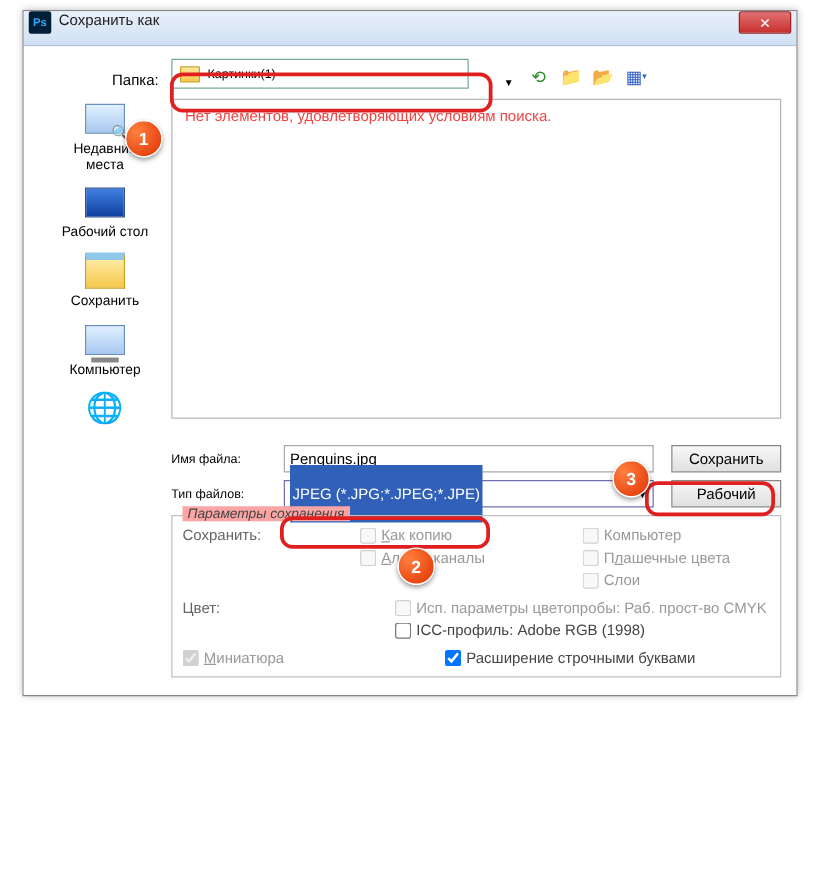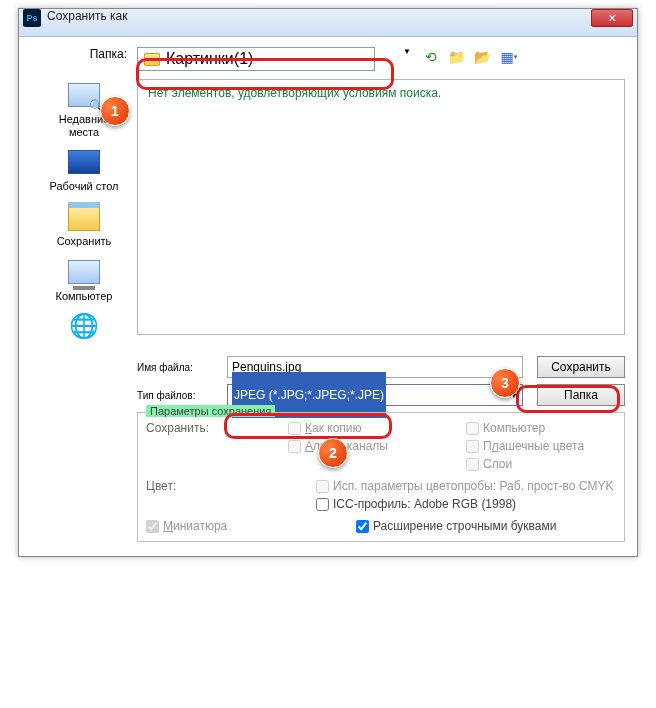--- a/index.html
+++ b/index.html
@@ -4,56 +4,56 @@
 <style>
 * { box-sizing: border-box; margin: 0; padding: 0; font-family: 'Segoe UI', Tahoma, sans-serif; }
 body { background: #fff; width: 656px; height: 708px; position: relative; }
 .window { width: 620px; margin: 8px auto; background: #f0f0f0; border: 1px solid #888; box-shadow: 0 0 6px rgba(0,0,0,0.3); }
 .titlebar { height: 28px; background: linear-gradient(#e8f0fa, #d0e0f4); display: flex; align-items: flex-start; padding: 0 4px; border-bottom: 1px solid #b0c0d8; }
 .titlebar .ps-icon { width: 18px; height: 18px; background: #001e36; color: #31a8ff; font-size: 9px; font-weight: bold; display: flex; align-items: center; justify-content: center; border-radius: 2px; }
 .titlebar .title { margin-left: 6px; font-size: 12px; flex: 1; color: #222; }
 .titlebar .close { width: 42px; height: 18px; background: linear-gradient(#e07070, #c83030); border: 1px solid #a02020; border-radius: 2px; display: flex; align-items: center; justify-content: center; color: #fff; font-size: 11px; cursor: pointer; }
 
 .body-area { background: #fff; padding: 10px 12px 14px 12px; }
-.folder-row { display: flex; align-items: flex-start; margin-bottom: 8px; }
+.folder-row { display: flex; align-items: flex-end; margin-bottom: 8px; }
 .folder-row .lbl { width: 106px; text-align: right; font-size: 12px; padding-right: 10px; }
 .folder-sel { display: flex; align-items: center; width: 238px; height: 24px; border: 1px solid #7a9; background: #fff; padding: 0 6px; position: relative; }
 .folder-sel .ficon { width: 16px; height: 13px; background: linear-gradient(#ffe9a0, #f5c84a); border: 1px solid #c9a020; border-radius: 1px; margin-right: 6px; }
-.folder-sel span { font-size: 16px; }
+.folder-sel span { font-size: 10px; }
 .folder-drop { margin-left: 28px; font-size: 8px; }
 .nav-icons { display: flex; gap: 6px; margin-left: 10px; }
 .nav-icons .ni { width: 20px; height: 20px; display: flex; align-items: center; justify-content: center; font-size: 14px; cursor: pointer; }
 .ni.back { color: #2a8f2a; } .ni.up { color: #d0a020; } .ni.new { color: #c08020; } .ni.view { color: #3060c0; }
 
 .main-row { display: flex; gap: 0; }
 .places { width: 106px; display: flex; flex-direction: column; align-items: center; gap: 8px; }
 .place { display: flex; flex-direction: column; align-items: center; width: 72px; cursor: pointer; }
 .place .pi { width: 36px; height: 32px; margin-bottom: 2px; display: flex; align-items: center; justify-content: center; font-size: 24px; position: relative; }
 .place .pl { font-size: 11px; text-align: center; line-height: 1.15; }
 .pi.recent { } .pi.recent::before { content:""; width:30px; height:22px; background:linear-gradient(#e0f0ff,#a8c8f0); border:1px solid #6890c0; display:block; }
 .pi.recent::after { content:"🔍"; position:absolute; right:-2px; bottom:-2px; font-size:12px; }
 .pi.desktop::before { content:""; width:30px; height:22px; background:linear-gradient(#4080e0,#1040a0); border:1px solid #305090; display:block; }
 .pi.libs::before { content:""; width:30px; height:22px; background:linear-gradient(#ffe9a0,#f5c84a); border:1px solid #c9a020; display:block; border-top:6px solid #8fc8e8; }
 .pi.computer::before { content:""; width:30px; height:22px; background:linear-gradient(#e0f0ff,#a8c8f0); border:1px solid #6890c0; display:block; }
 .pi.computer::after { content:""; position:absolute; bottom:-2px; width:22px; height:4px; background:#888; }
 .pi.net::before { content:"🌐"; font-size:24px; color:#2060c0; }
 
-.file-pane { flex: 1; border: 1px solid #b8b8b8; background: #fff; height: 256px; padding: 6px 10px; font-size: 12px; color: #15803d; }
+.file-pane { flex: 1; border: 1px solid #b8b8b8; background: #fff; height: 256px; padding: 6px 10px; font-size: 12px; color: #ef4444; }
 
 .fields { margin-left: 106px; margin-top: 12px; }
 .field-row { display: flex; align-items: center; margin-bottom: 6px; position: relative; }
 .field-row .flbl { width: 90px; font-size: 10px; }
 .field-row .finput { flex: 1; height: 22px; border: 1px solid #aaa; background: #fff; font-size: 12px; padding: 0 4px; display: flex; align-items: center; }
 .field-row .fbtn { width: 88px; height: 22px; margin-left: 14px; border: 1px solid #888; background: linear-gradient(#f8f8f8,#e0e0e0); font-size: 12px; cursor: pointer; display: flex; align-items: center; justify-content: center; }
 .finput.combo { position: relative; border: 1px solid #7070b0; }
 .finput.combo::after { content:"▼"; position:absolute; right:4px; font-size:8px; }
 .finput.combo .sel { background:#3060b8; color:#fff; padding:16px 2px; }
 
 .save-params { border: 1px solid #c0c0c0; padding: 8px; margin-top: 6px; font-size: 12px; color: #444; position: relative; }
-.save-params .legend { position: absolute; top: -8px; left: 8px; background: #86efac; padding: 0 4px; font-size: 11px; }
+.save-params .legend { position: absolute; top: -8px; left: 8px; background: #fca5a5; padding: 0 4px; font-size: 11px; font-style: italic; }
 .sp-row { display: flex; margin-bottom: 4px; }
 .sp-row .splbl { width: 96px; color: #666; }
 .sp-row .opts { flex: 1; display: flex; flex-wrap: wrap; gap: 4px 28px; justify-content: flex-end; }
 .chk { display: flex; align-items: center; gap: 4px; min-width: 150px; }
 .chk input { width: 13px; height: 13px; }
 .chk.dis { color: #999; }
 .chk .u { text-decoration: underline; }
 .bottom-row { display: flex; gap: 60px; margin-top: 8px; }
 
 .callout { position: absolute; width: 30px; height: 30px; border-radius: 50%; background: radial-gradient(circle at 30% 30%, #ff8040, #e03000); border: 1px solid #fff; box-shadow: 0 2px 4px rgba(0,0,0,0.4); color: #fff; font-weight: bold; display: flex; align-items: center; justify-content: center; font-size: 14px; z-index: 20; }
@@ -121,21 +121,21 @@
         <div class="fbtn">
             <span>Сохранить</span>
           </div>
       </div>
       <div class="field-row">
         <div class="flbl">Тип файлов:</div>
         <div class="finput combo">
             <span class="sel">JPEG (*.JPG;*.JPEG;*.JPE)</span>
           </div>
         <div class="fbtn">
-            <span>Папка</span>
+            <span>Рабочий</span>
           </div>
       </div>
 
       <div class="save-params">
         <div class="legend">Параметры сохранения</div>
         <div class="sp-row">
           <div class="splbl">Сохранить:</div>
           <div class="opts">
             <label class="chk dis">
                 <input type="checkbox" disabled="" style="">

